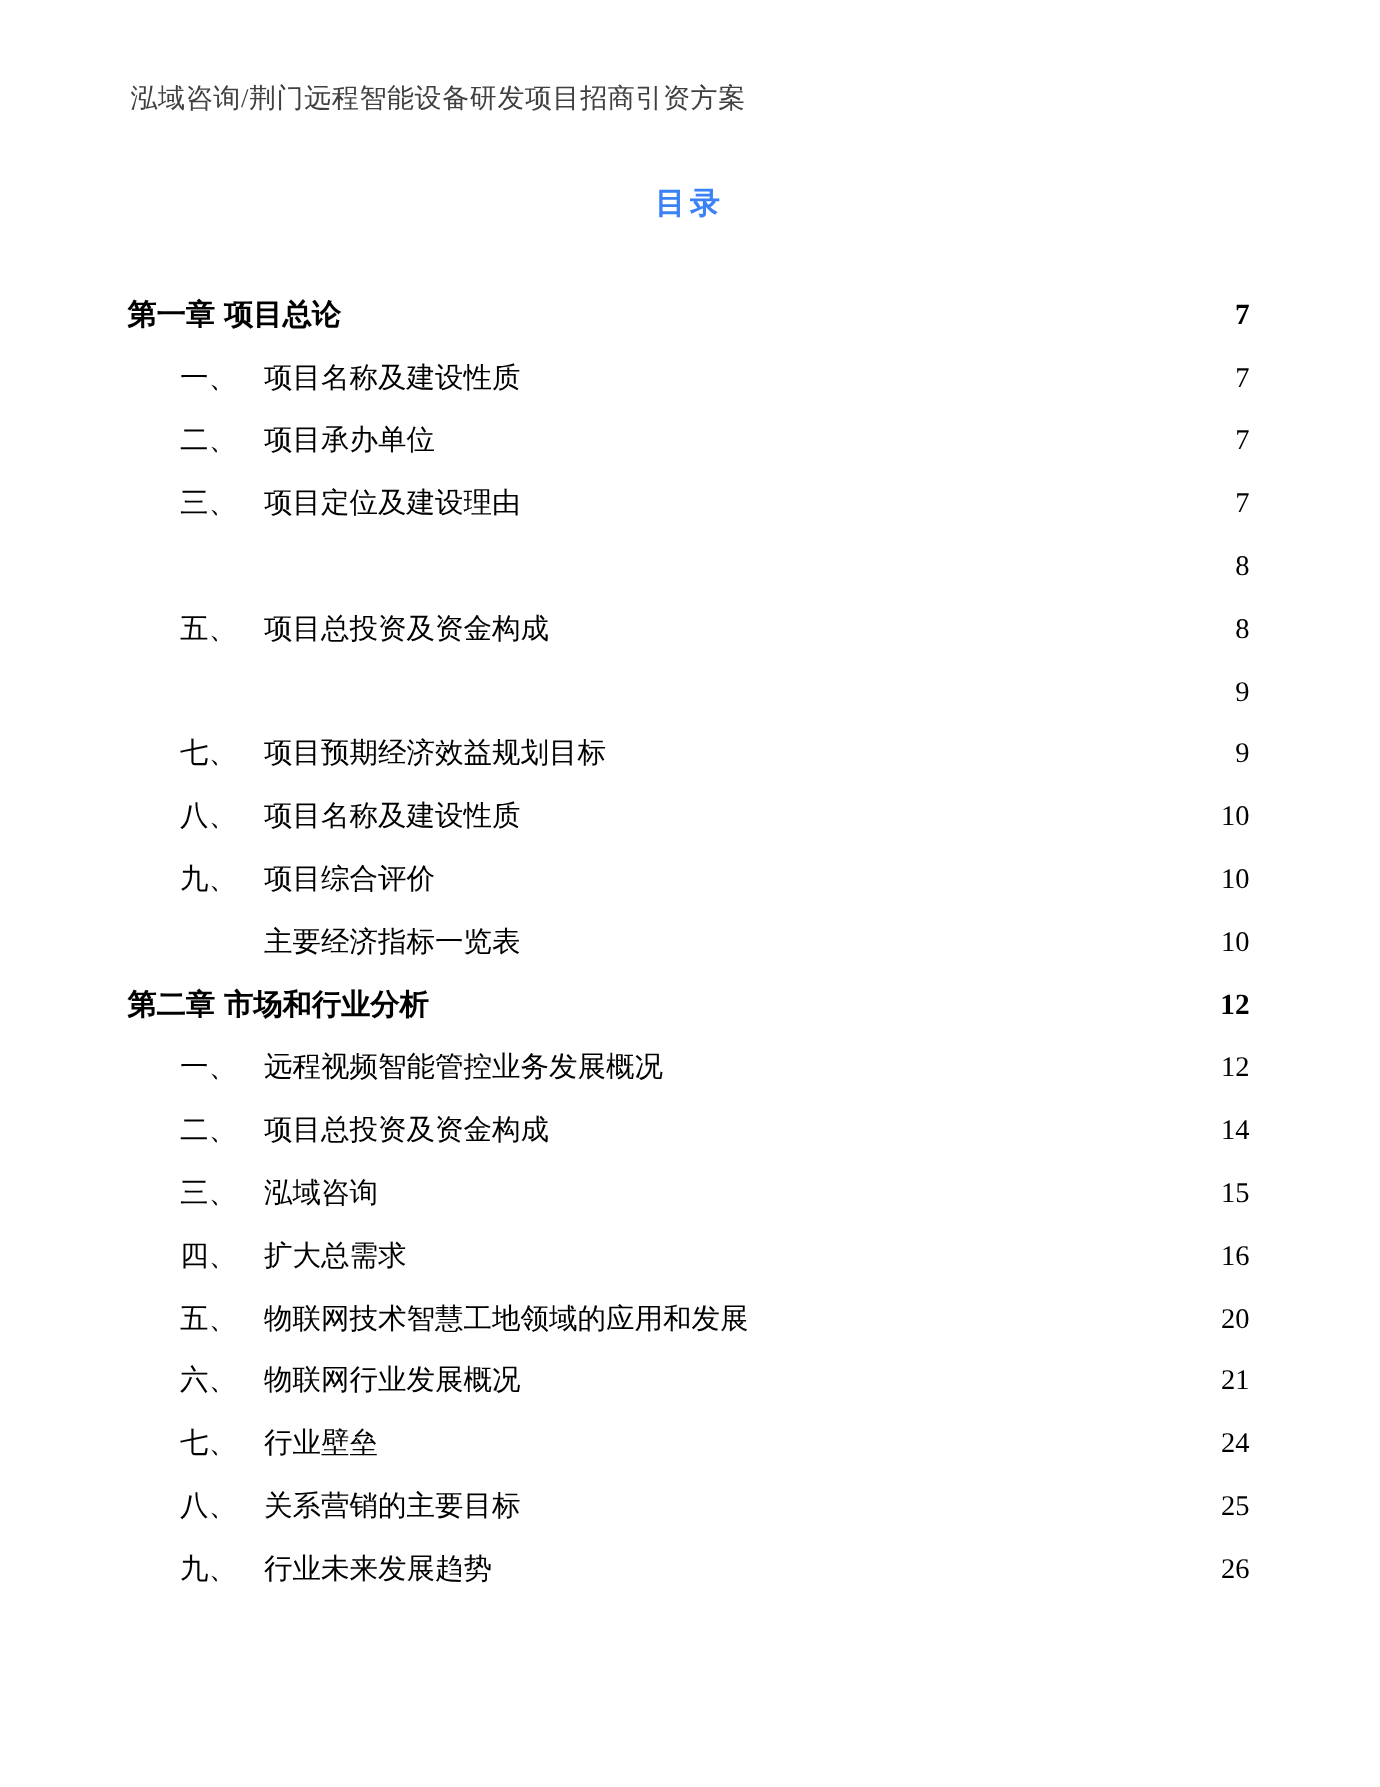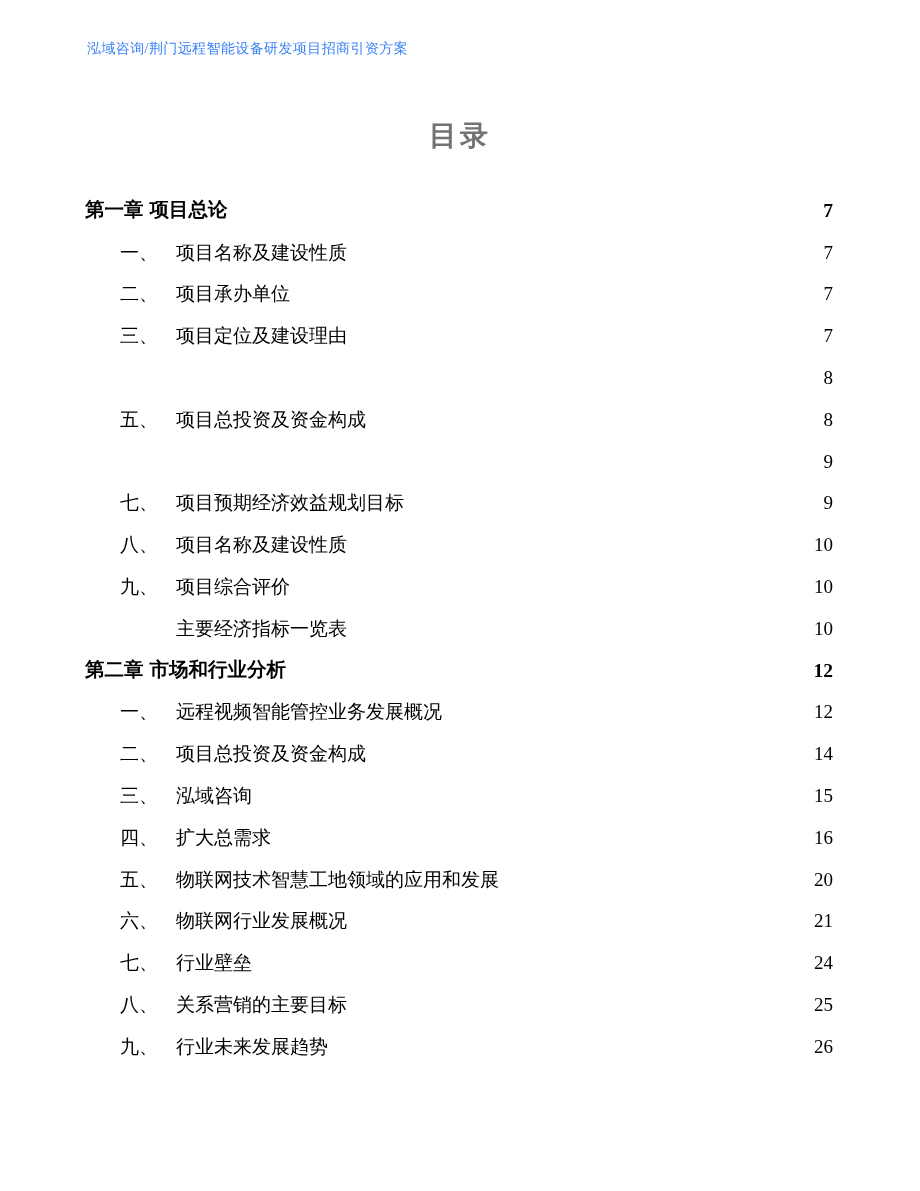--- a/index.html
+++ b/index.html
@@ -21,39 +21,39 @@
     inset: 0;
     width: 920px;
     height: 1191px;
     background: #ffffff;
   }
 
   
   .doc-header {
     position: absolute;
     left: 87px;
-    top: 40px;
-    font-size: 14px;
+    top: 56px;
+    font-size: 18px;
     line-height: 18px;
-    color: #3b82f6;
+    color: #404040;
     letter-spacing: 0.4px;
     white-space: nowrap;
   }
 
   
   .toc-title {
     position: absolute;
     left: 0;
     right: 0;
     top: 118px;
     text-align: center;
-    font-size: 28px;
+    font-size: 20px;
     line-height: 36px;
     font-weight: bold;
-    color: #737373;
+    color: #3b82f6;
     letter-spacing: 3px;
   }
 
   
   .toc {
     position: absolute;
     left: 85px;
     top: 182px;
     width: 748px;
   }
@@ -85,21 +85,20 @@
   }
 
   .entry-num {
     display: inline-block;
     min-width: 56px;
   }
 
   .entry-num.wide {
     min-width: 0;
     margin-right: 6px;
-    font-family: Liberation Mono, monospace;
   }
 
   .leader {
     flex: 1 1 auto;
     overflow: hidden;
     margin: 0 0 4px 1px;
     height: 14px;
     position: relative;
   }
   .leader::after {

